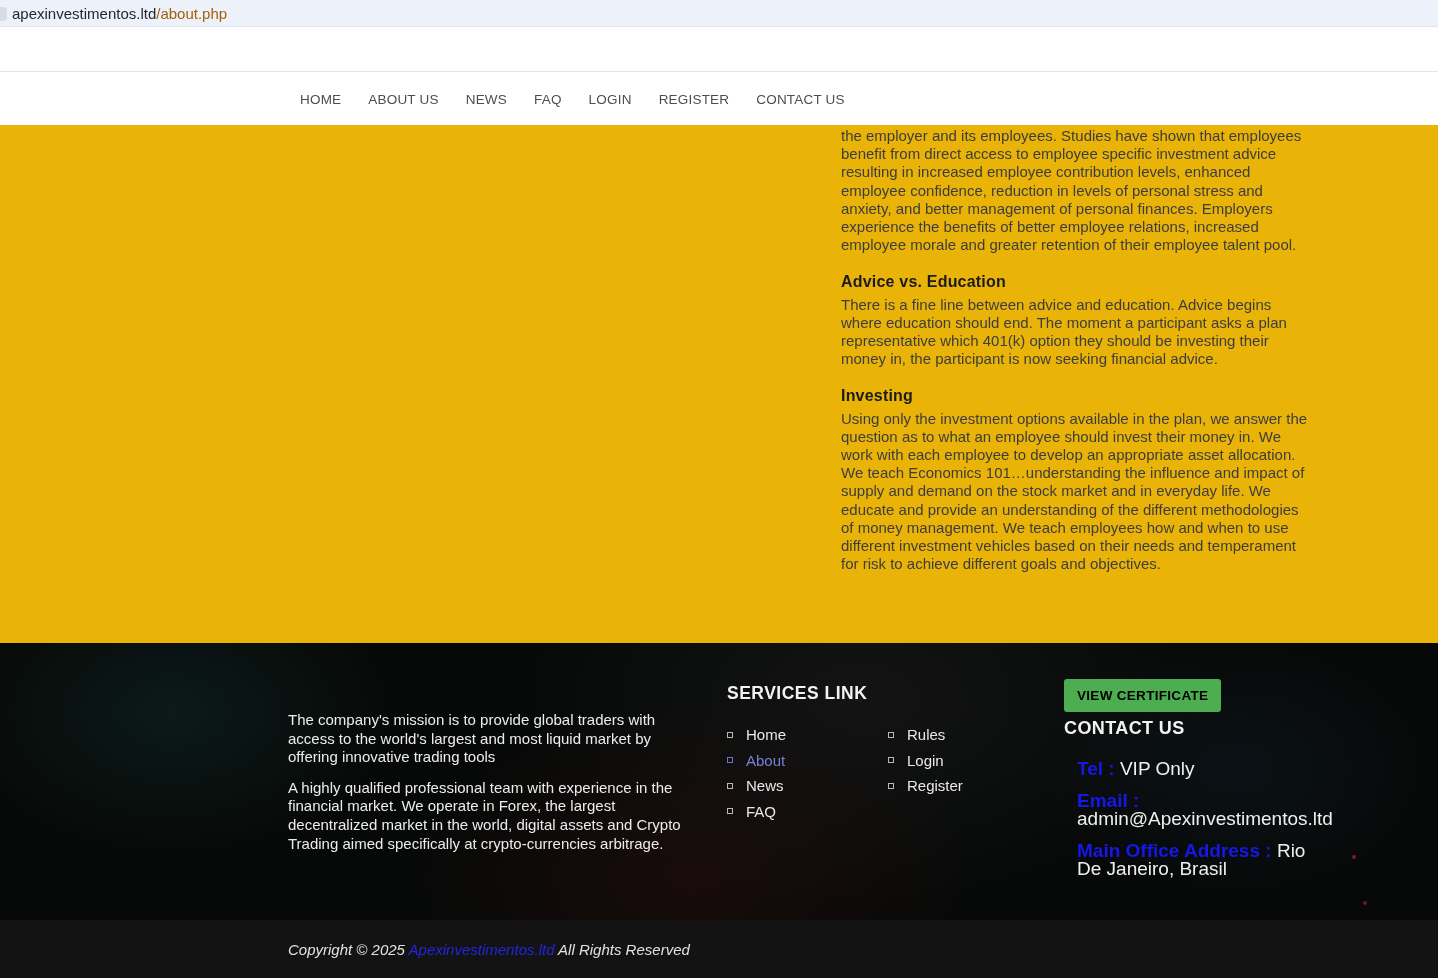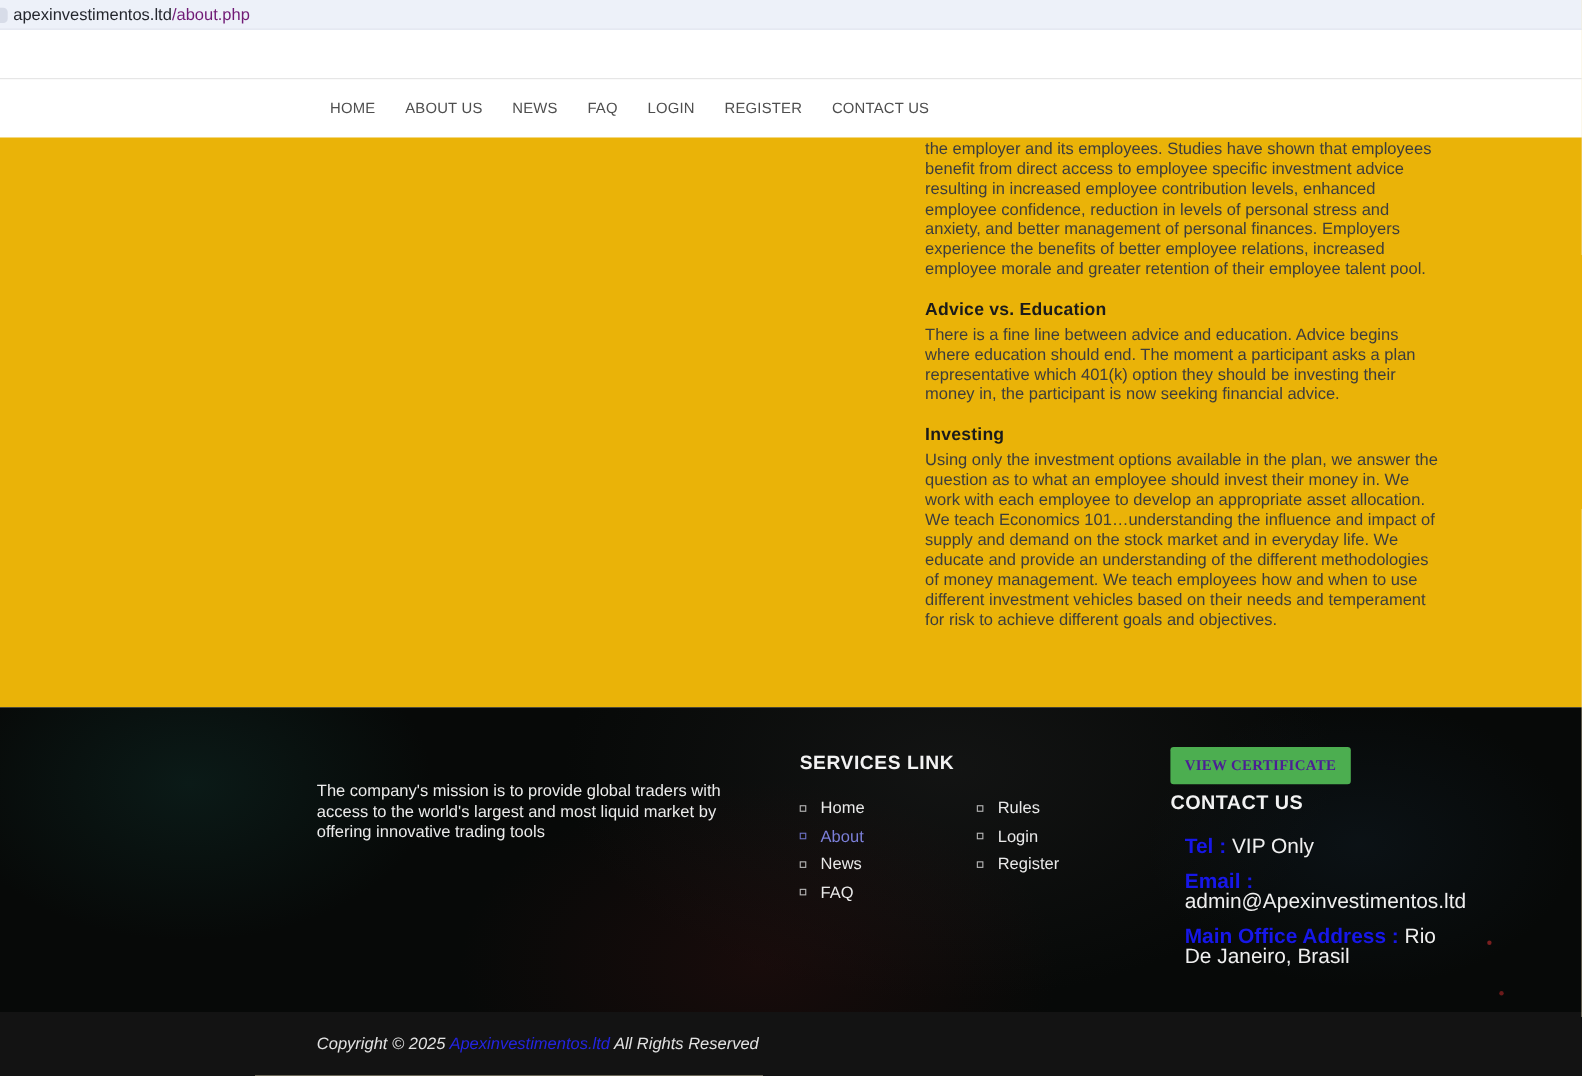--- a/index.html
+++ b/index.html
@@ -20,21 +20,21 @@
     padding-left: 12px;
   }
   .url-favicon {
     position: absolute;
     left: -7px; top: 7px;
     width: 14px; height: 14px;
     border-radius: 4px;
     background: #d7dce8;
   }
   .url-text { font-size: 15px; color: #24272e; }
-  .url-text .path { color: #701a75; }
+  .url-text .path { color: #a16207; }
 
   
   .header-strip { height: 44px; background: #ffffff; }
   .main-nav {
     height: 54px;
     background: #ffffff;
     border-top: 1px solid #e4e4e4;
     display: flex;
     align-items: center;
   }
@@ -137,23 +137,23 @@
   .service-link.active .bullet { border-color: #6f73c8; }
 
   .footer-right {
     position: absolute;
     left: 1064px; top: 36px;
     width: 252px;
   }
   .certificate-btn {
     display: inline-block;
     background: #4cae50;
-    color: #4c1d95;
+    color: #000000;
     border: none;
-    font-family: Liberation Serif, serif;
+    font-family: Liberation Sans, sans-serif;
     font-size: 13.5px;
     font-weight: bold;
     letter-spacing: 0.3px;
     padding: 9px 13px;
     border-radius: 3px;
     cursor: pointer;
   }
   .contact-title { margin-top: 6px; font-size: 18px; font-weight: bold; color: #f2f2f2; letter-spacing: 0.4px; }
   .contact-rows { margin-top: 21px; padding-left: 13px; }
   .contact-row { font-size: 19px; line-height: 18px; margin-bottom: 14px; color: #efefef; }
@@ -209,20 +209,21 @@
     <p>Using only the investment options available in the plan, we answer the question as to what an employee should invest their money in. We work with each employee to develop an appropriate asset allocation. We teach Economics 101…understanding the influence and impact of supply and demand on the stock market and in everyday life. We educate and provide an understanding of the different methodologies of money management. We teach employees how and when to use different investment vehicles based on their needs and temperament for risk to achieve different goals and objectives.</p>
   </div>
 </main>
 
 <footer class="footer">
   <span class="speck red1"></span>
   <span class="speck red2"></span>
 
   <div class="footer-left">
     <p>The company's mission is to provide global traders with access to the world's largest and most liquid market by offering innovative trading tools</p>
+    <p>A highly qualified professional team with experience in the financial market. We operate in Forex, the largest decentralized market in the world, digital assets and Crypto Trading aimed specifically at crypto-currencies arbitrage.</p>
   </div>
 
   <div class="footer-services">
     <div class="footer-heading">SERVICES LINK</div>
     <div class="services-cols">
       <div class="services-col">
         <a class="service-link">
             <span class="bullet"></span>
             <span>Home</span>
           </a>

